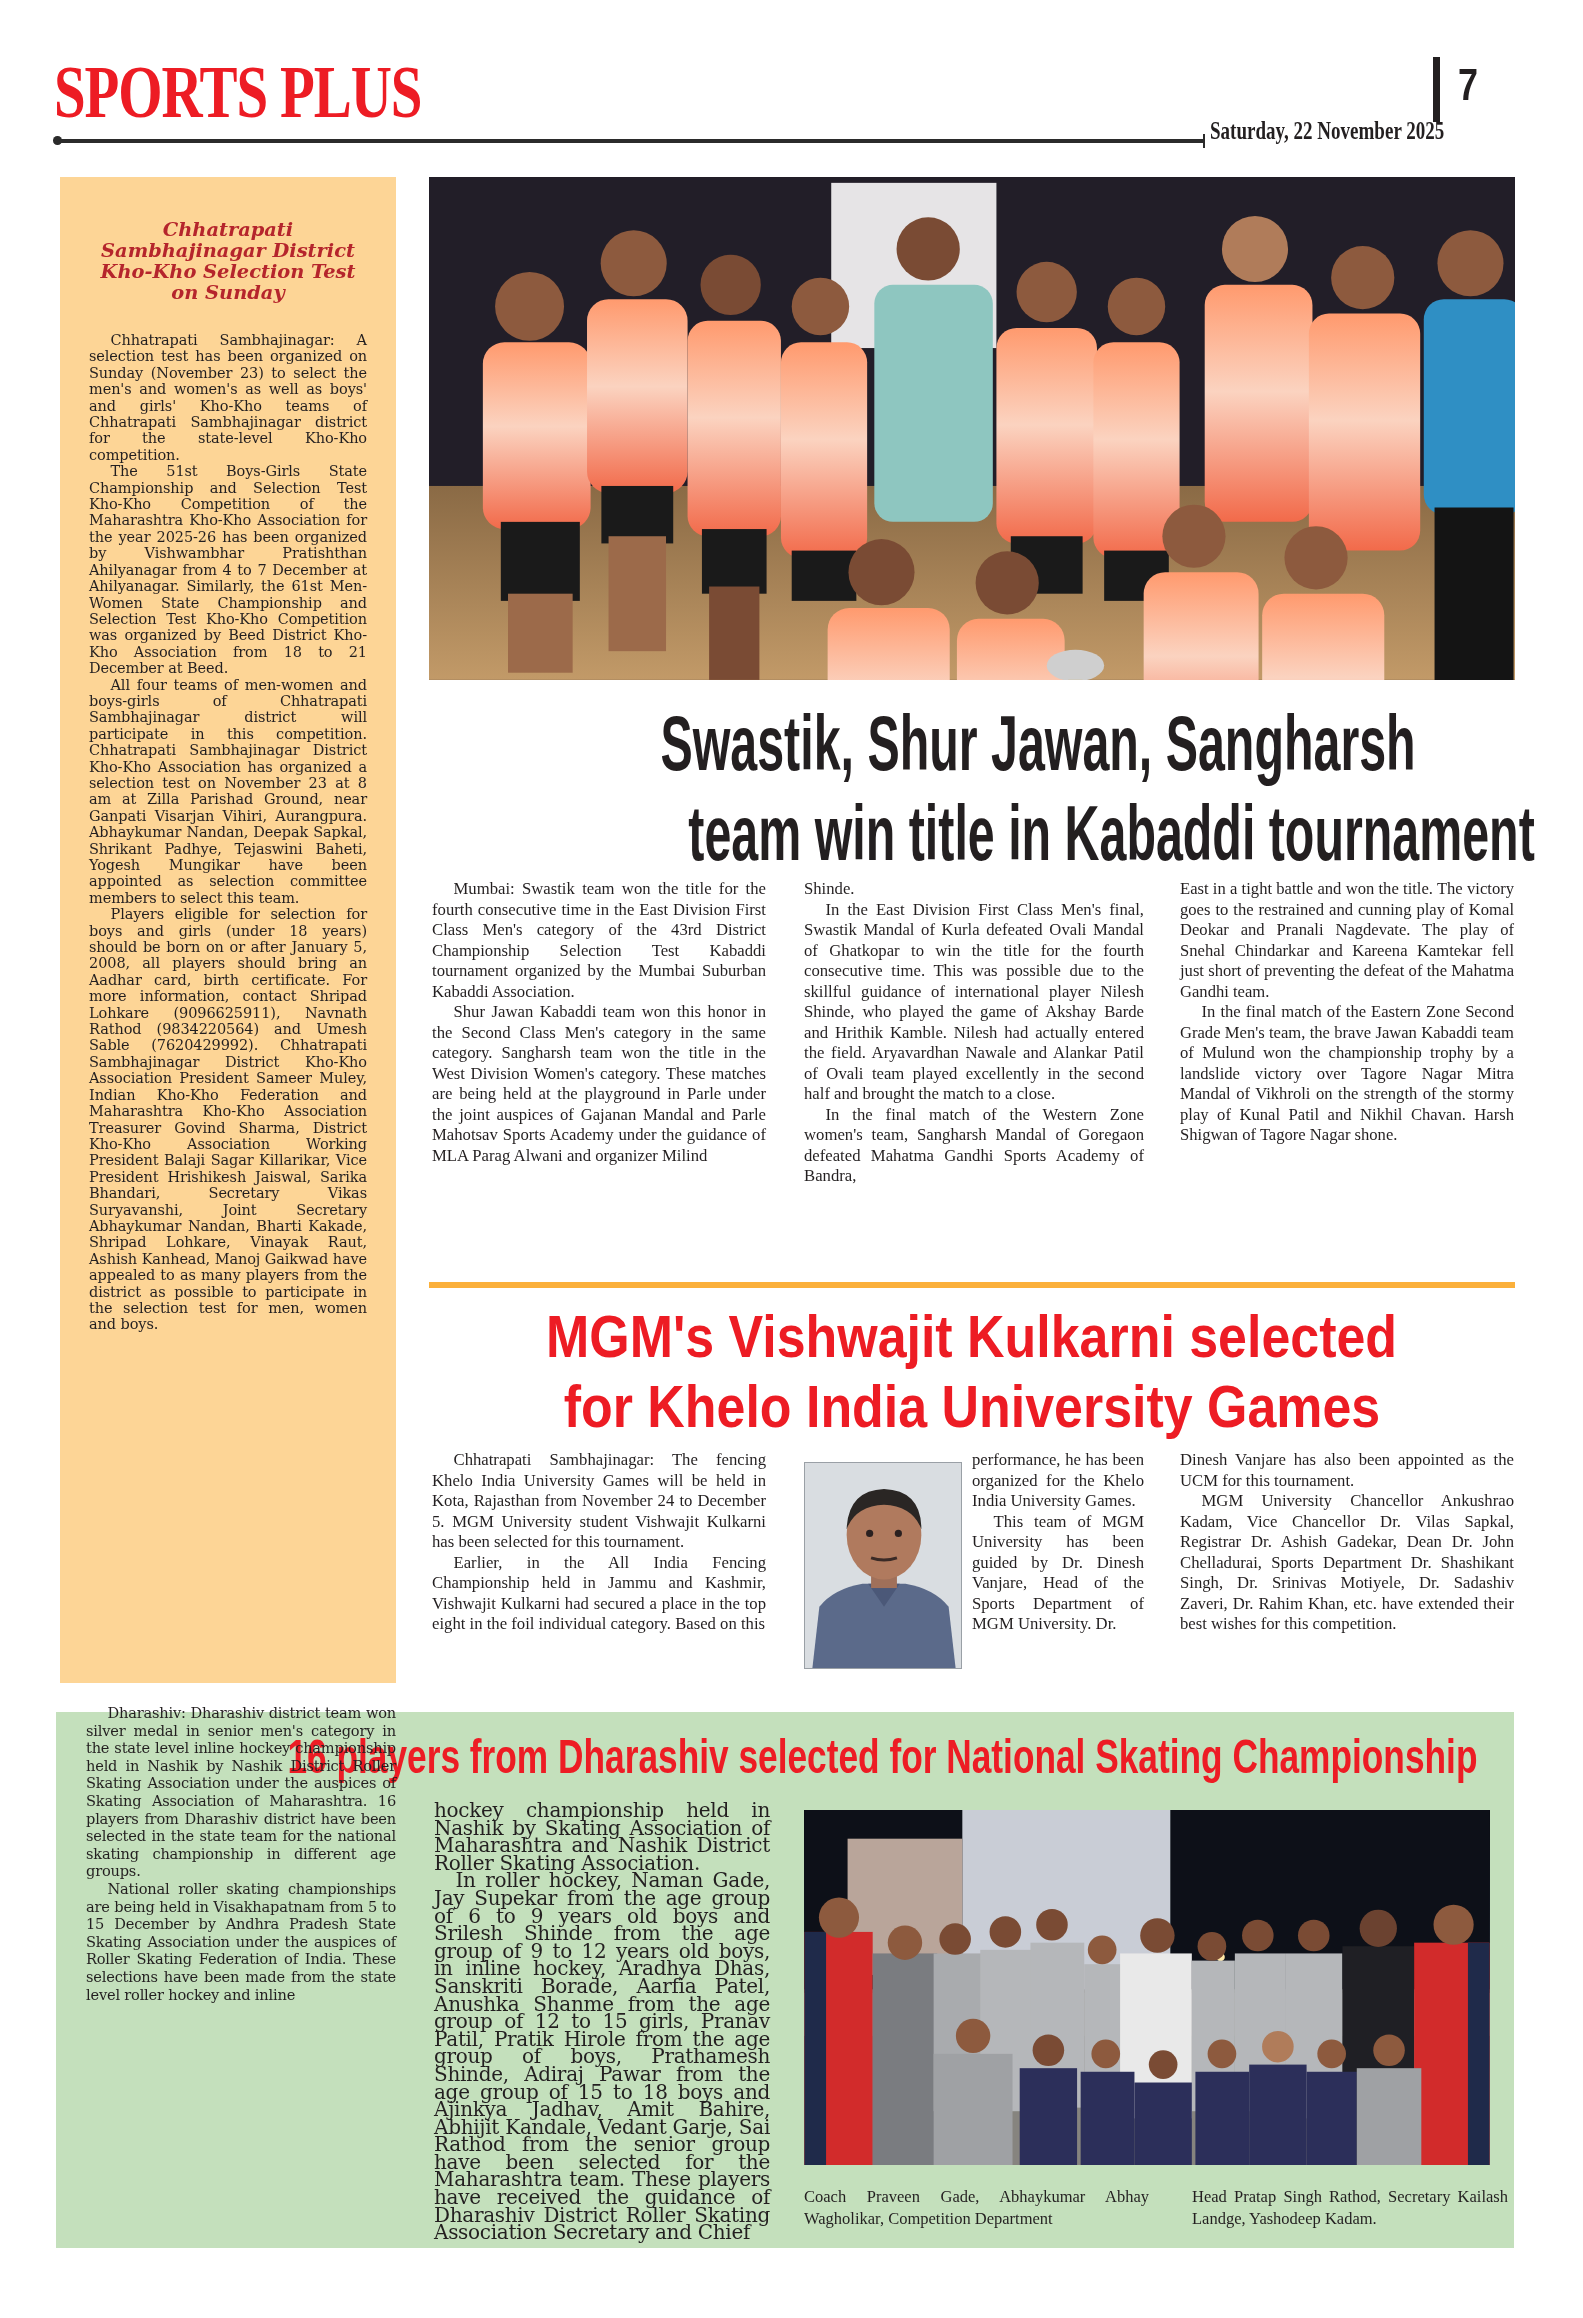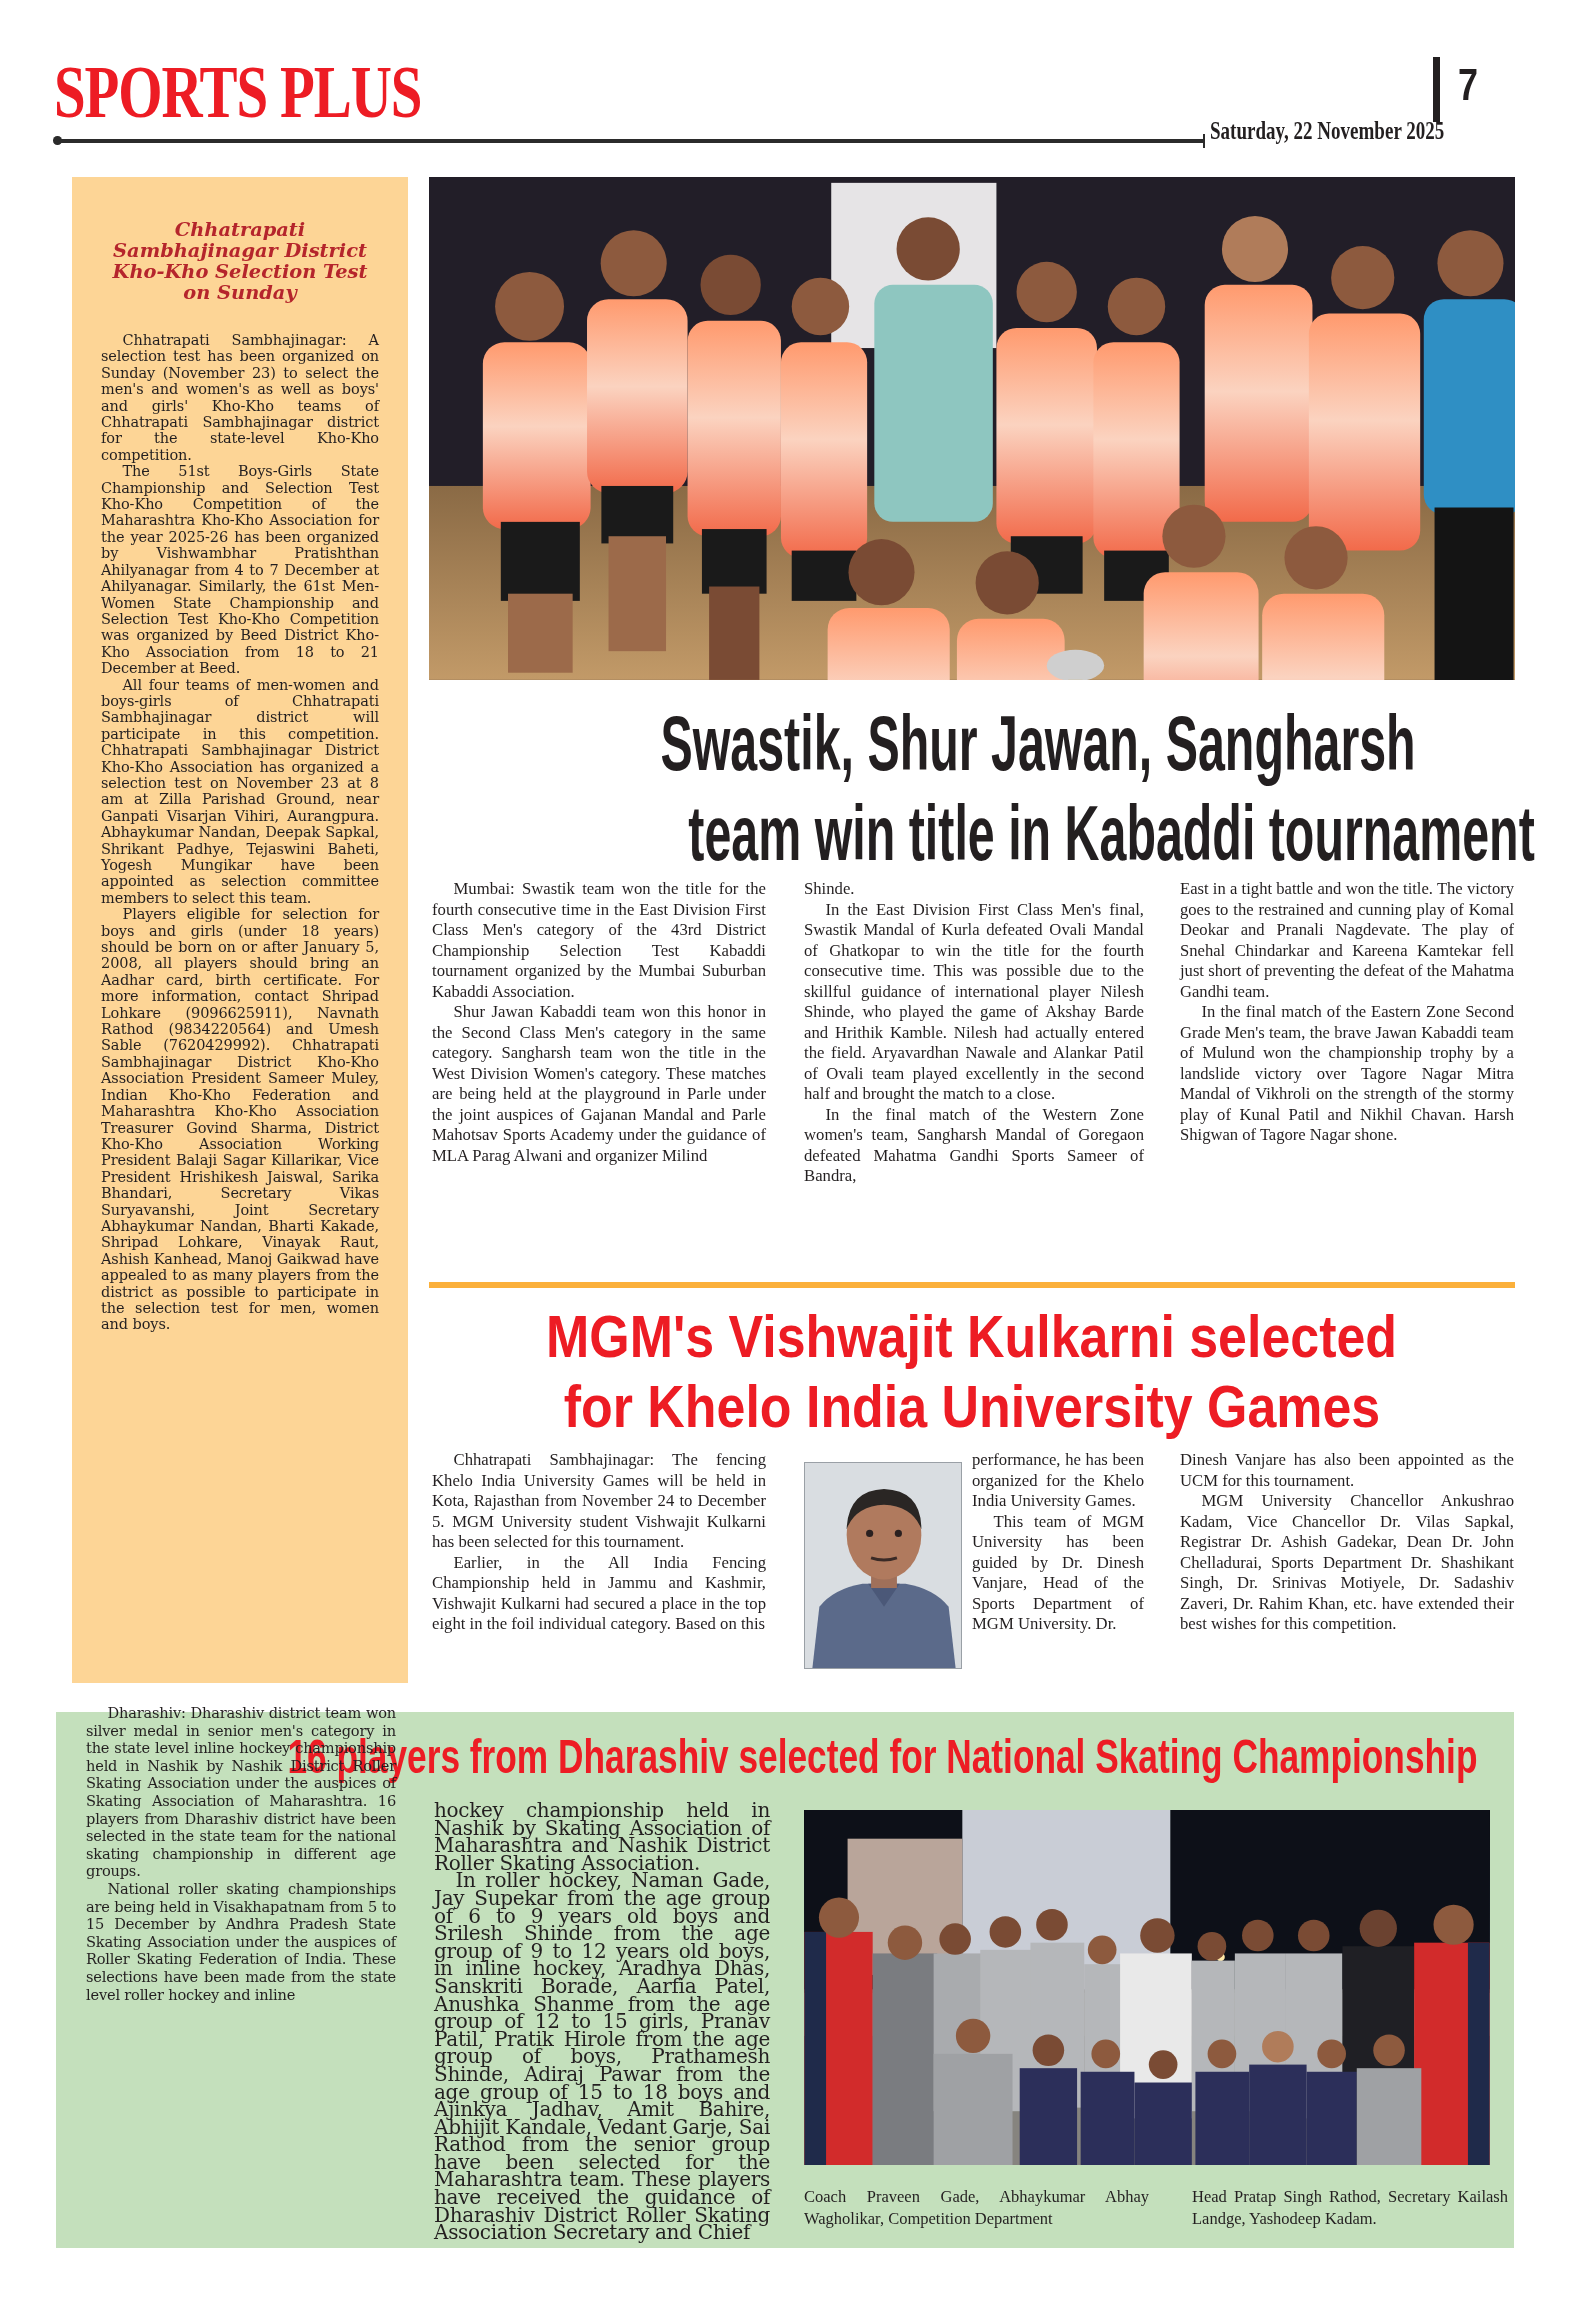--- a/index.html
+++ b/index.html
@@ -13,21 +13,21 @@
     transform: scaleX(0.78); transform-origin: left top; line-height: 1;
   }
   .rule-main { position: absolute; left: 56px; top: 139px; width: 1149px; height: 3.6px; background: #2b2b2b; }
   .rule-dot { position: absolute; left: 53px; top: 136px; width: 8.6px; height: 8.6px; border-radius: 50%; background: #2b2b2b; }
   .rule-end { position: absolute; left: 1203px; top: 134px; width: 2.2px; height: 14.4px; background: #2b2b2b; }
   .page-bar { position: absolute; left: 1433px; top: 57px; width: 6.5px; height: 65px; background: #231f20; }
   .page-num { position: absolute; left: 1458px; top: 62px; font-family: "Liberation Sans", sans-serif; font-weight: bold; font-size: 45px; line-height: 1; transform: scaleX(0.8); transform-origin: left top; }
   .dateline { position: absolute; left: 1210px; top: 119px; font-family: "Liberation Serif", serif; font-weight: bold; font-size: 24.4px; line-height: 1; transform: scaleX(0.78); transform-origin: left top; white-space: nowrap; }
 
   
-  .sidebar { position: absolute; left: 72px; top: 177px; width: 336px; height: 1506px; background: #fdd596; padding: 42px 29px 0 29px; }
+  .sidebar { position: absolute; left: 60px; top: 177px; width: 336px; height: 1506px; background: #fdd596; padding: 42px 29px 0 29px; }
   .sidebar-head { font-family: "DejaVu Serif", serif; font-style: italic; font-weight: bold; color: #b5252c; font-size: 19.4px; line-height: 21px; text-align: center; margin: 0 7.2px 29px; }
   .sidebar p { font-family: "DejaVu Serif", serif; font-size: 14.5px; line-height: 16.4px; text-align: justify; text-indent: 21.5px; color: #231f20; letter-spacing: -0.1px; }
 
   .col-text p { font-family: "Liberation Serif", serif; font-size: 16.7px; line-height: 20.5px; text-align: justify; text-indent: 21.5px; color: #231f20; }
   .col-text p.noind { text-indent: 0; }
 
   .photo1 { position: absolute; left: 429px; top: 177px; width: 1086px; height: 503px; overflow: hidden; background: linear-gradient(180deg, #1d1c28 0%, #2e2630 26%, #6e4b3a 55%, #a47b52 78%, #b9905f 100%); }
   .h1-kabaddi { position: absolute; left: 429px; top: 698px; width: 1086px; text-align: center; font-family: "Liberation Sans", sans-serif; font-weight: bold; color: #231f20; font-size: 78px; line-height: 90px; }
   .h1-kabaddi span { display: inline-block; transform: scaleX(0.62); transform-origin: center top; white-space: nowrap; }
 
@@ -183,21 +183,21 @@
   <span>team win title in Kabaddi tournament</span>
 </div>
 
 <div class="k-col1 col-text">
   <p>Mumbai: Swastik team won the title for the fourth consecutive time in the East Division First Class Men's category of the 43rd District Championship Selection Test Kabaddi tournament organized by the Mumbai Suburban Kabaddi Association.</p>
   <p>Shur Jawan Kabaddi team won this honor in the Second Class Men's category in the same category. Sangharsh team won the title in the West Division Women's category. These matches are being held at the playground in Parle under the joint auspices of Gajanan Mandal and Parle Mahotsav Sports Academy under the guidance of MLA Parag Alwani and organizer Milind</p>
 </div>
 <div class="k-col2 col-text">
   <p class="noind">Shinde.</p>
   <p>In the East Division First Class Men's final, Swastik Mandal of Kurla defeated Ovali Mandal of Ghatkopar to win the title for the fourth consecutive time. This was possible due to the skillful guidance of international player Nilesh Shinde, who played the game of Akshay Barde and Hrithik Kamble. Nilesh had actually entered the field. Aryavardhan Nawale and Alankar Patil of Ovali team played excellently in the second half and brought the match to a close.</p>
-  <p>In the final match of the Western Zone women's team, Sangharsh Mandal of Goregaon defeated Mahatma Gandhi Sports Sameer of Bandra,</p>
+  <p>In the final match of the Western Zone women's team, Sangharsh Mandal of Goregaon defeated Mahatma Gandhi Sports Academy of Bandra,</p>
 </div>
 <div class="k-col3 col-text">
   <p class="noind">East in a tight battle and won the title. The victory goes to the restrained and cunning play of Komal Deokar and Pranali Nagdevate. The play of Snehal Chindarkar and Kareena Kamtekar fell just short of preventing the defeat of the Mahatma Gandhi team.</p>
   <p>In the final match of the Eastern Zone Second Grade Men's team, the brave Jawan Kabaddi team of Mulund won the championship trophy by a landslide victory over Tagore Nagar Mitra Mandal of Vikhroli on the strength of the stormy play of Kunal Patil and Nikhil Chavan. Harsh Shigwan of Tagore Nagar shone.</p>
 </div>
 
 <div class="orange-rule"></div>
 
 <div class="h2-mgm">
   <span>MGM's Vishwajit Kulkarni selected</span><br>

